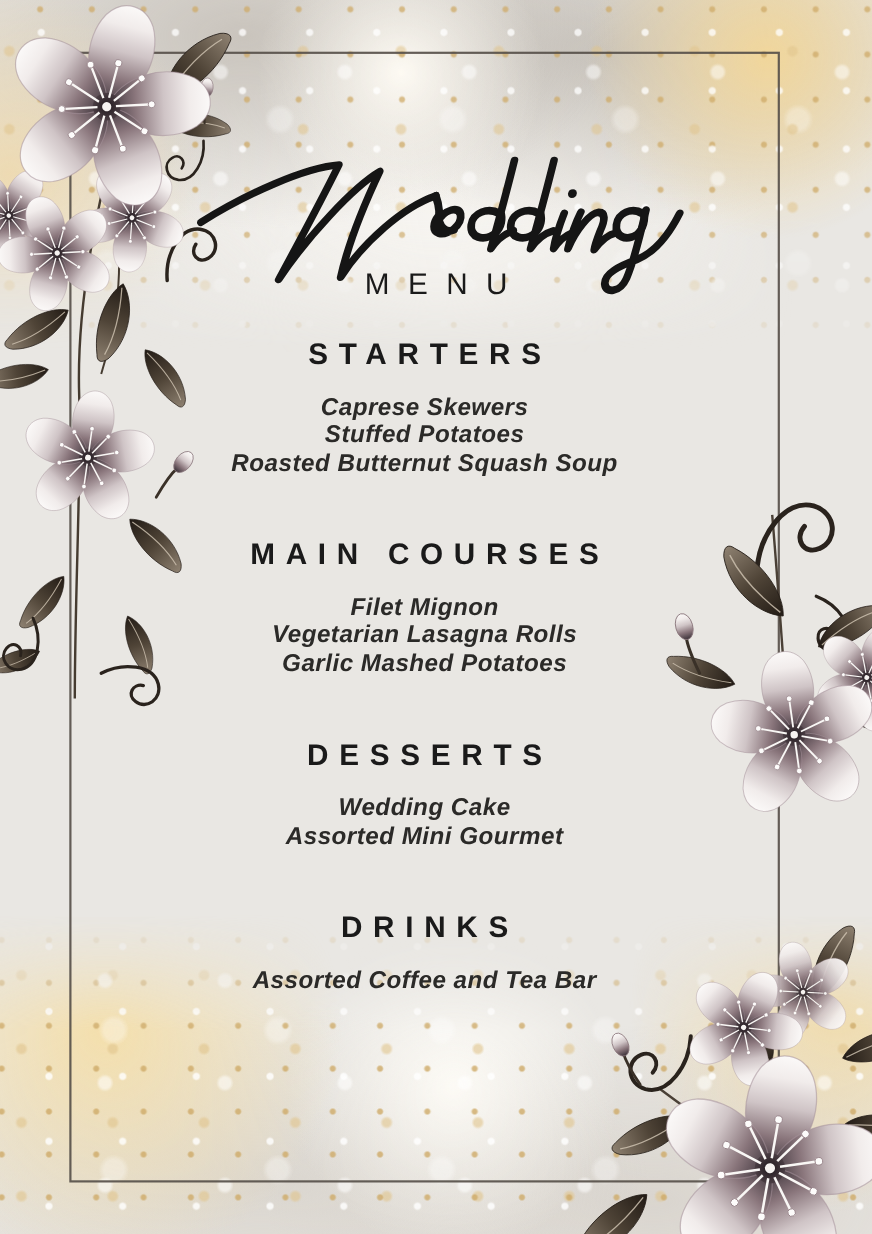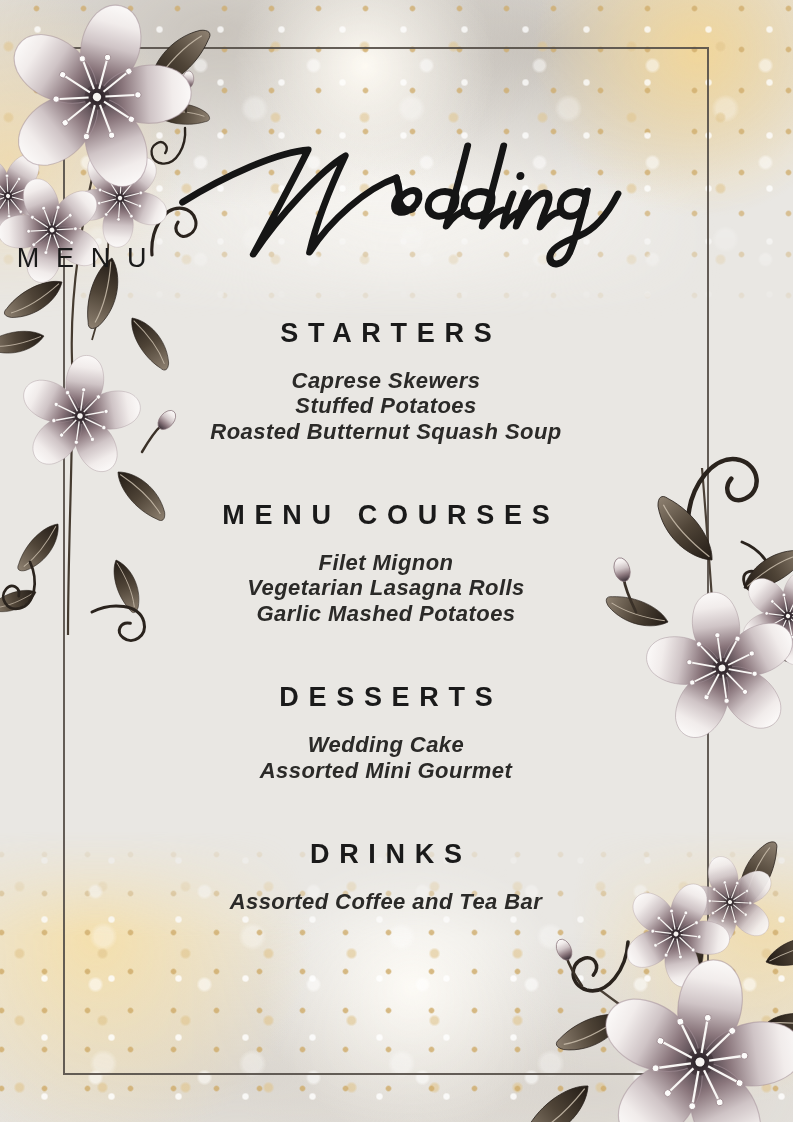--- a/index.html
+++ b/index.html
@@ -62,24 +62,24 @@
     opacity:.92;
   }
   
   .florals{position:absolute;inset:0;pointer-events:none;}
   
   .title-block{position:absolute;left:0;top:0;width:100%;text-align:center;}
   .script-svg{position:absolute;left:176px;top:136px;width:440px;height:140px;overflow:visible;}
   .menu-subtitle{
     position:absolute;left:0;top:243px;width:100%;
     font-size:27px;font-weight:400;color:var(--heading);
-    letter-spacing:.62em;padding-left:.62em;text-align:left;
-  }
-  
-  .menu-sections{position:absolute;left:63px;top:319px;width:646px;text-align:center;}
+    letter-spacing:.62em;padding-left:.62em;text-align:center;
+  }
+  
+  .menu-sections{position:absolute;left:63px;top:308px;width:646px;text-align:center;}
   .menu-section{margin-bottom:57px;}
   .section-heading{
     font-size:27px;font-weight:700;color:var(--heading);
     letter-spacing:.36em;padding-left:.36em;
     margin-bottom:19px;line-height:1.1;
   }
   .section-items{list-style:none;}
   .menu-item{
     font-style:italic;font-weight:700;
     font-size:22px;line-height:25.5px;
@@ -226,21 +226,21 @@
   <section class="menu-section">
     <h2 class="section-heading">STARTERS</h2>
     <ul class="section-items">
         <li class="menu-item">Caprese Skewers</li>
         <li class="menu-item">Stuffed Potatoes</li>
         <li class="menu-item">Roasted Butternut Squash Soup</li>
       </ul>
   </section>
 
   <section class="menu-section">
-    <h2 class="section-heading">MENU COURSES</h2>
+    <h2 class="section-heading">MAIN COURSES</h2>
     <ul class="section-items">
         <li class="menu-item">Filet Mignon</li>
         <li class="menu-item">Vegetarian Lasagna Rolls</li>
         <li class="menu-item">Garlic Mashed Potatoes</li>
       </ul>
   </section>
 
   <section class="menu-section">
     <h2 class="section-heading">DESSERTS</h2>
     <ul class="section-items">

